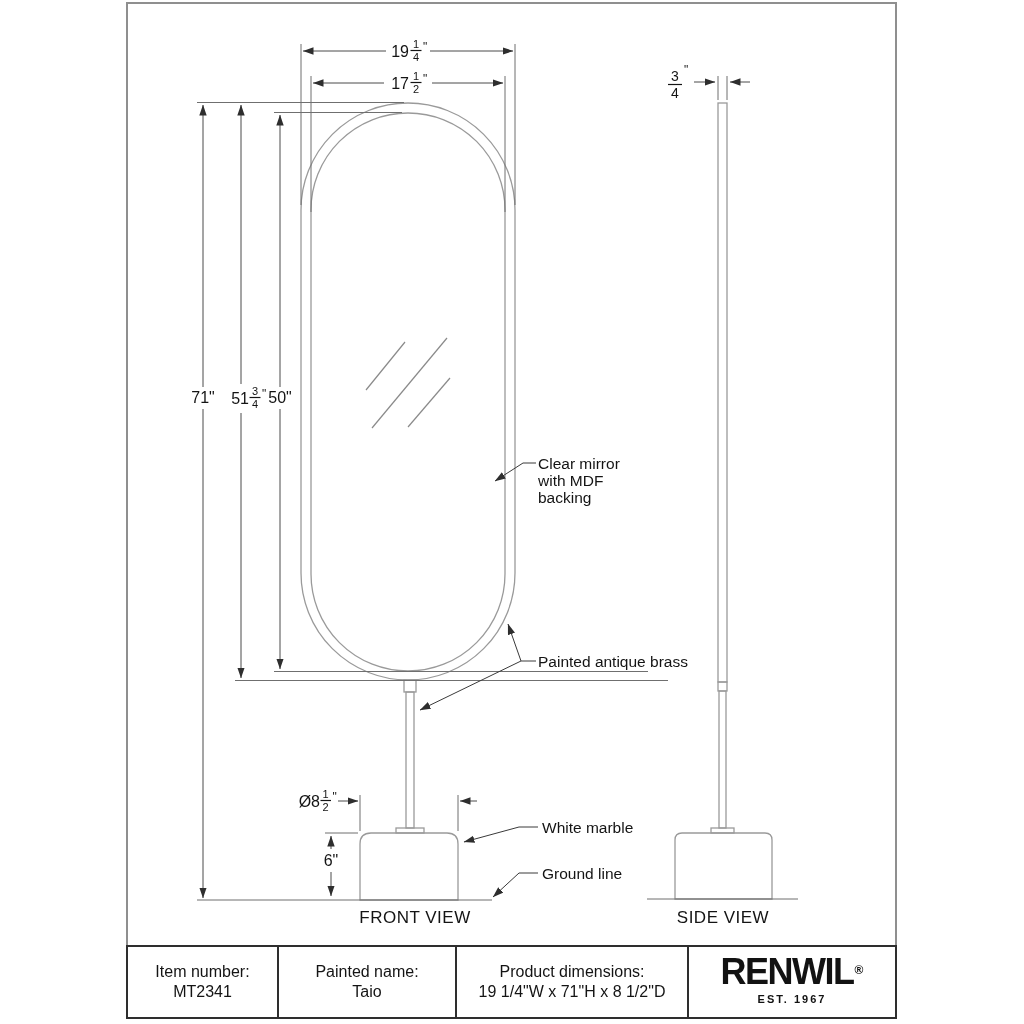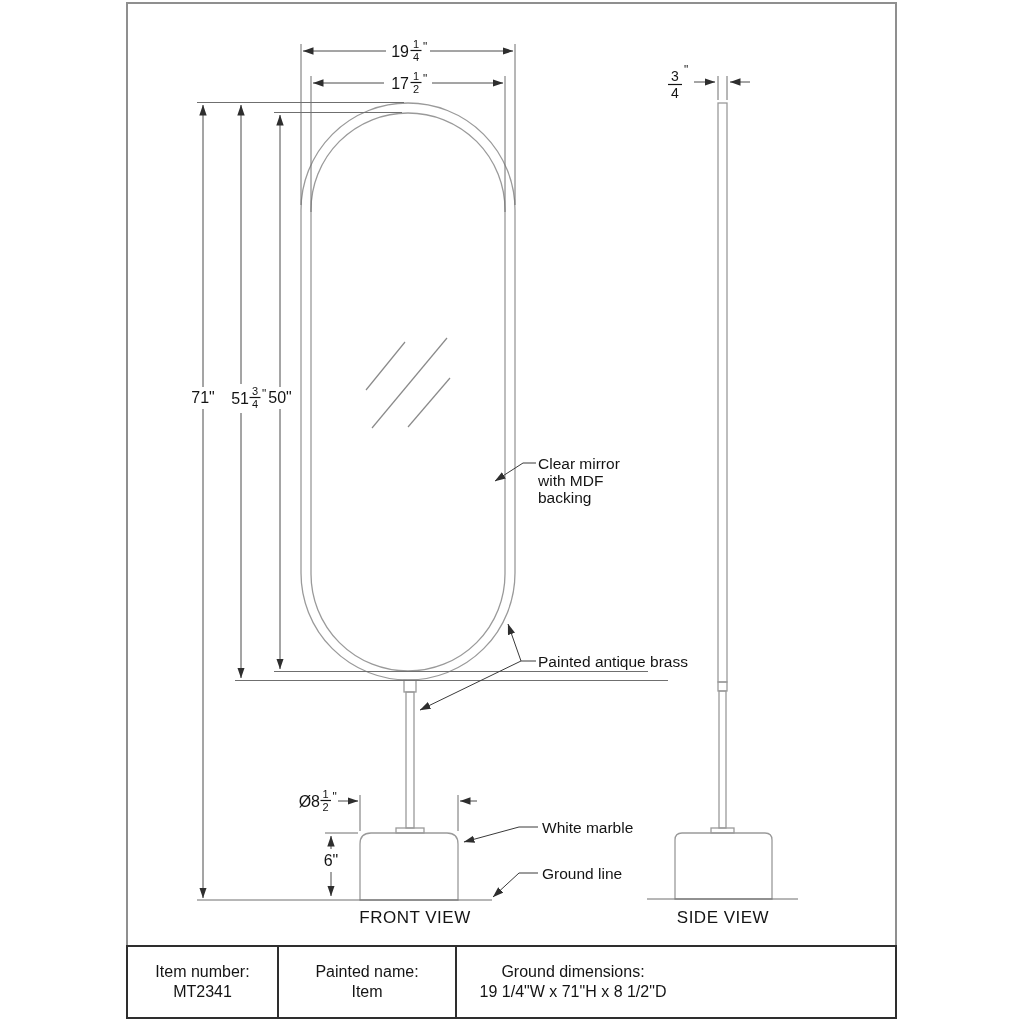--- a/index.html
+++ b/index.html
@@ -184,20 +184,27 @@
     </g>
   </svg>
 
   <div class="spec-table">
     <div class="cell c1">
       <div>Item number:</div>
       <div>MT2341</div>
     </div>
     <div class="cell c2">
       <div>Painted name:</div>
-      <div>Item</div>
+      <div>Taio</div>
     </div>
     <div class="cell c3">
-      <div>Ground dimensions:</div>
+      <div>Product dimensions:</div>
       <div>19 1/4"W x 71"H x 8 1/2"D</div>
+    </div>
+    <div class="cell c4">
+      <div class="brand-row">
+        <span>RENWIL</span>
+        <span class="reg">®</span>
+      </div>
+      <div class="brand-est">EST. 1967</div>
     </div>
   </div>
 </div>
 
 </body></html>

